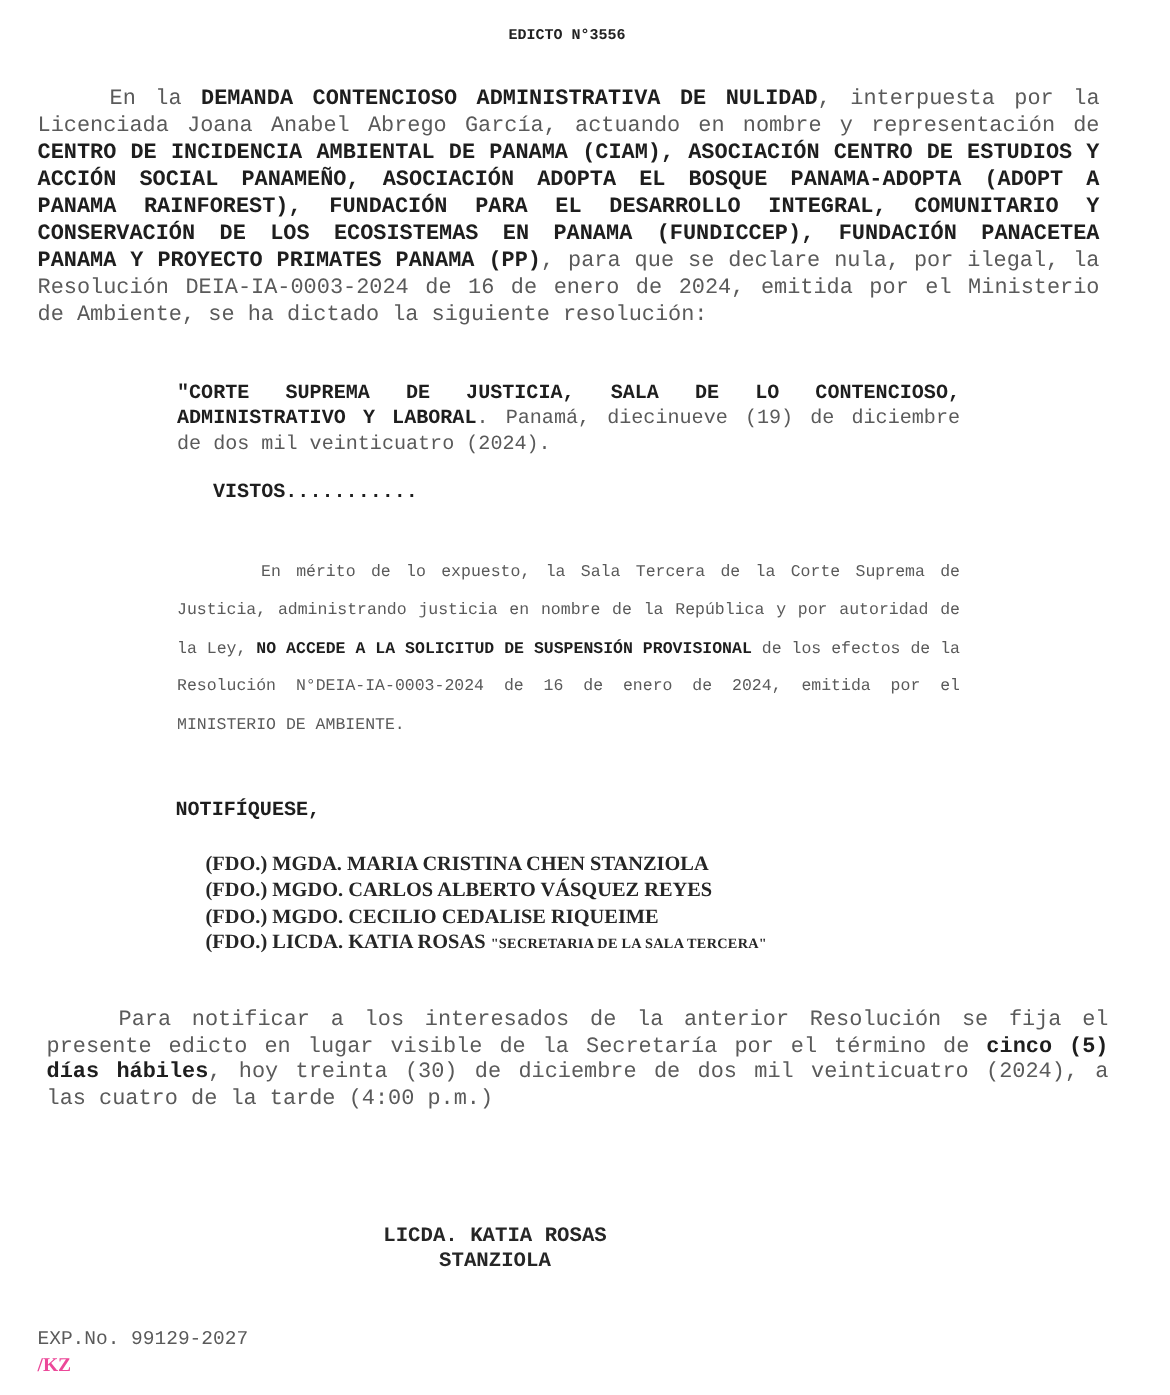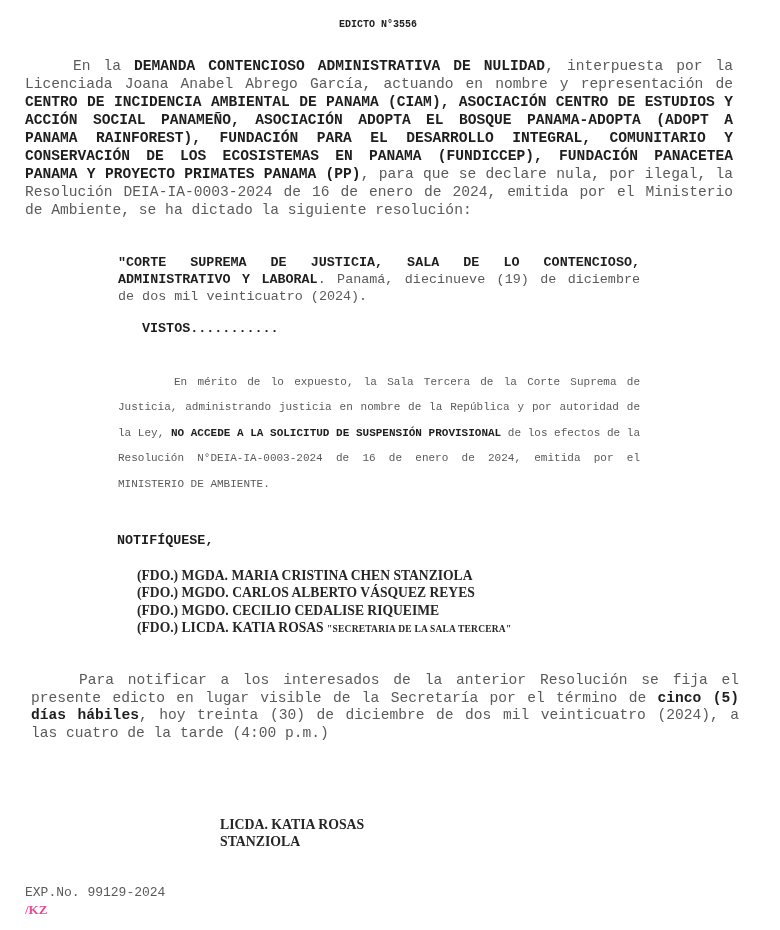--- a/index.html
+++ b/index.html
@@ -96,21 +96,22 @@
       width: 708px;
       line-height: 17.6px;
       text-align: justify;
       text-indent: 48px;
     }
     .secretary {
       position: absolute;
       top: 816px;
       left: 220px;
       width: 220px;
-      font-family: Liberation Serif, serif;
+      text-align: center;
+      font-family: Liberation Mono, monospace;
       font-weight: bold;
       color: #262626;
       font-size: 13.8px;
       line-height: 17px;
     }
     .footer {
       position: absolute;
       top: 884px;
       left: 25px;
       font-size: 13px;
@@ -155,17 +156,17 @@
   <p class="closing" style="margin:0;">
     <span>Para notificar a los interesados de la anterior Resolución se fija el presente edicto en lugar visible de la Secretaría por el término de </span><span class="b">cinco (5) días hábiles</span><span>, hoy treinta (30) de diciembre de dos mil veinticuatro (2024), a las cuatro de la tarde (4:00 p.m.)</span>
   </p>
 
   <div class="secretary">
     <div>LICDA. KATIA ROSAS</div>
     <div>STANZIOLA</div>
   </div>
 
   <div class="footer">
-    <div>EXP.No. 99129-2024</div>
+    <div>EXP.No. 99129-2027</div>
     <div class="initials">/KZ</div>
   </div>
 
 </div>
 
 </body></html>

